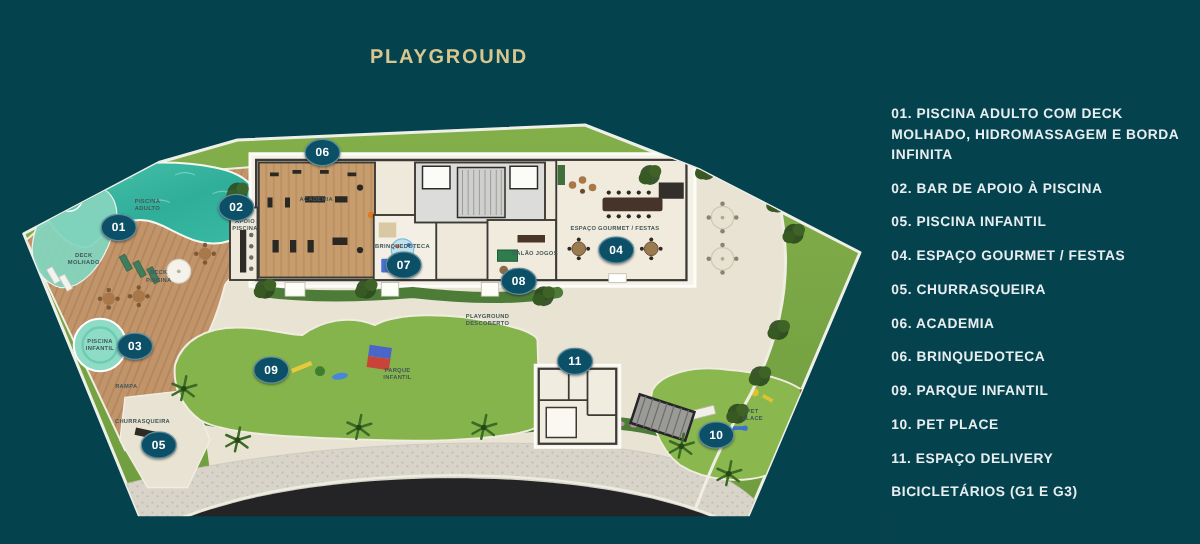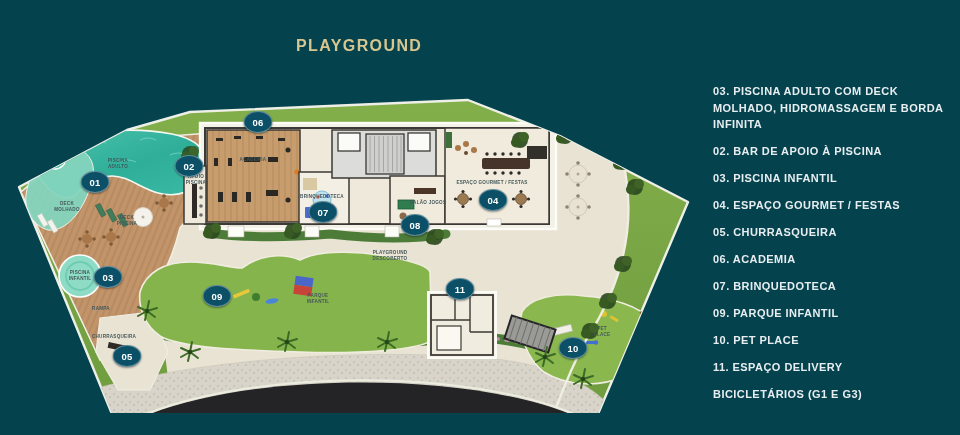--- a/index.html
+++ b/index.html
@@ -391,26 +391,26 @@
         <div class="marker" style="left: 258px; top: 122px;">06</div>
         <div class="marker" style="left: 323px; top: 212px;">07</div>
         <div class="marker" style="left: 415px; top: 225px;">08</div>
         <div class="marker" style="left: 217px; top: 296px;">09</div>
         <div class="marker" style="left: 573px; top: 348px; text-align: right;">10</div>
         <div class="marker" style="left: 460px; top: 289px;">11</div>
       </div>
   </div>
 
   <div class="legend" id="legend">
-      <div class="legend-item">03. PISCINA ADULTO COM DECK MOLHADO, HIDROMASSAGEM E BORDA INFINITA</div>
+      <div class="legend-item">01. PISCINA ADULTO COM DECK MOLHADO, HIDROMASSAGEM E BORDA INFINITA</div>
       <div class="legend-item">02. BAR DE APOIO À PISCINA</div>
-      <div class="legend-item">03. PISCINA INFANTIL</div>
+      <div class="legend-item">05. PISCINA INFANTIL</div>
       <div class="legend-item">04. ESPAÇO GOURMET / FESTAS</div>
       <div class="legend-item">05. CHURRASQUEIRA</div>
       <div class="legend-item">06. ACADEMIA</div>
-      <div class="legend-item">07. BRINQUEDOTECA</div>
+      <div class="legend-item">06. BRINQUEDOTECA</div>
       <div class="legend-item">09. PARQUE INFANTIL</div>
       <div class="legend-item">10. PET PLACE</div>
       <div class="legend-item">11. ESPAÇO DELIVERY</div>
       <div class="legend-item">BICICLETÁRIOS (G1 E G3)</div>
     </div>
 
 </div>
 
 </body></html>

